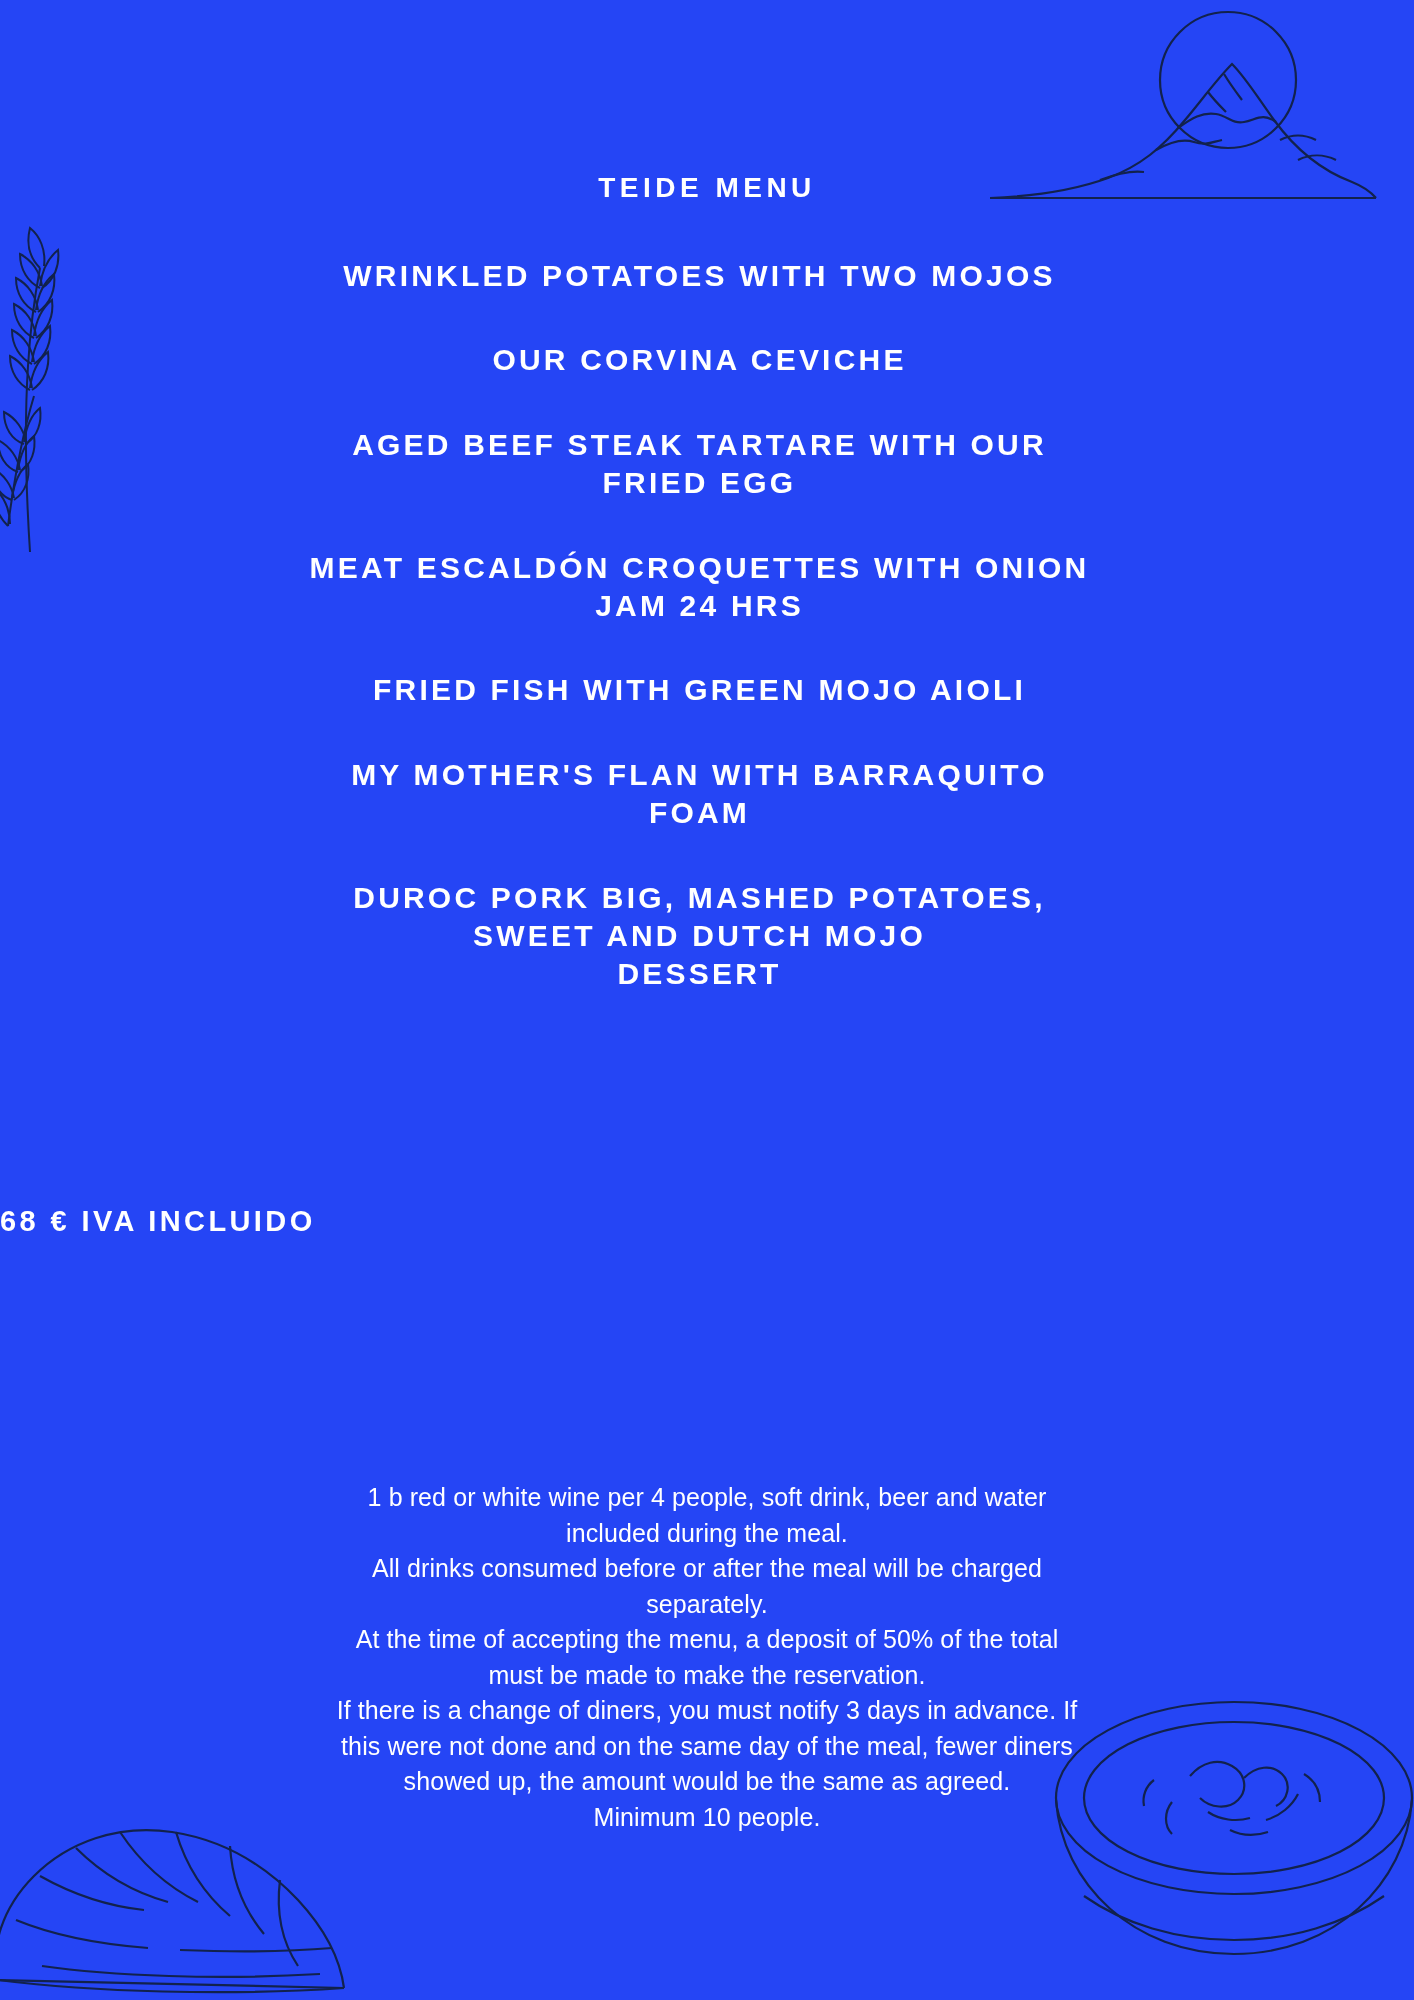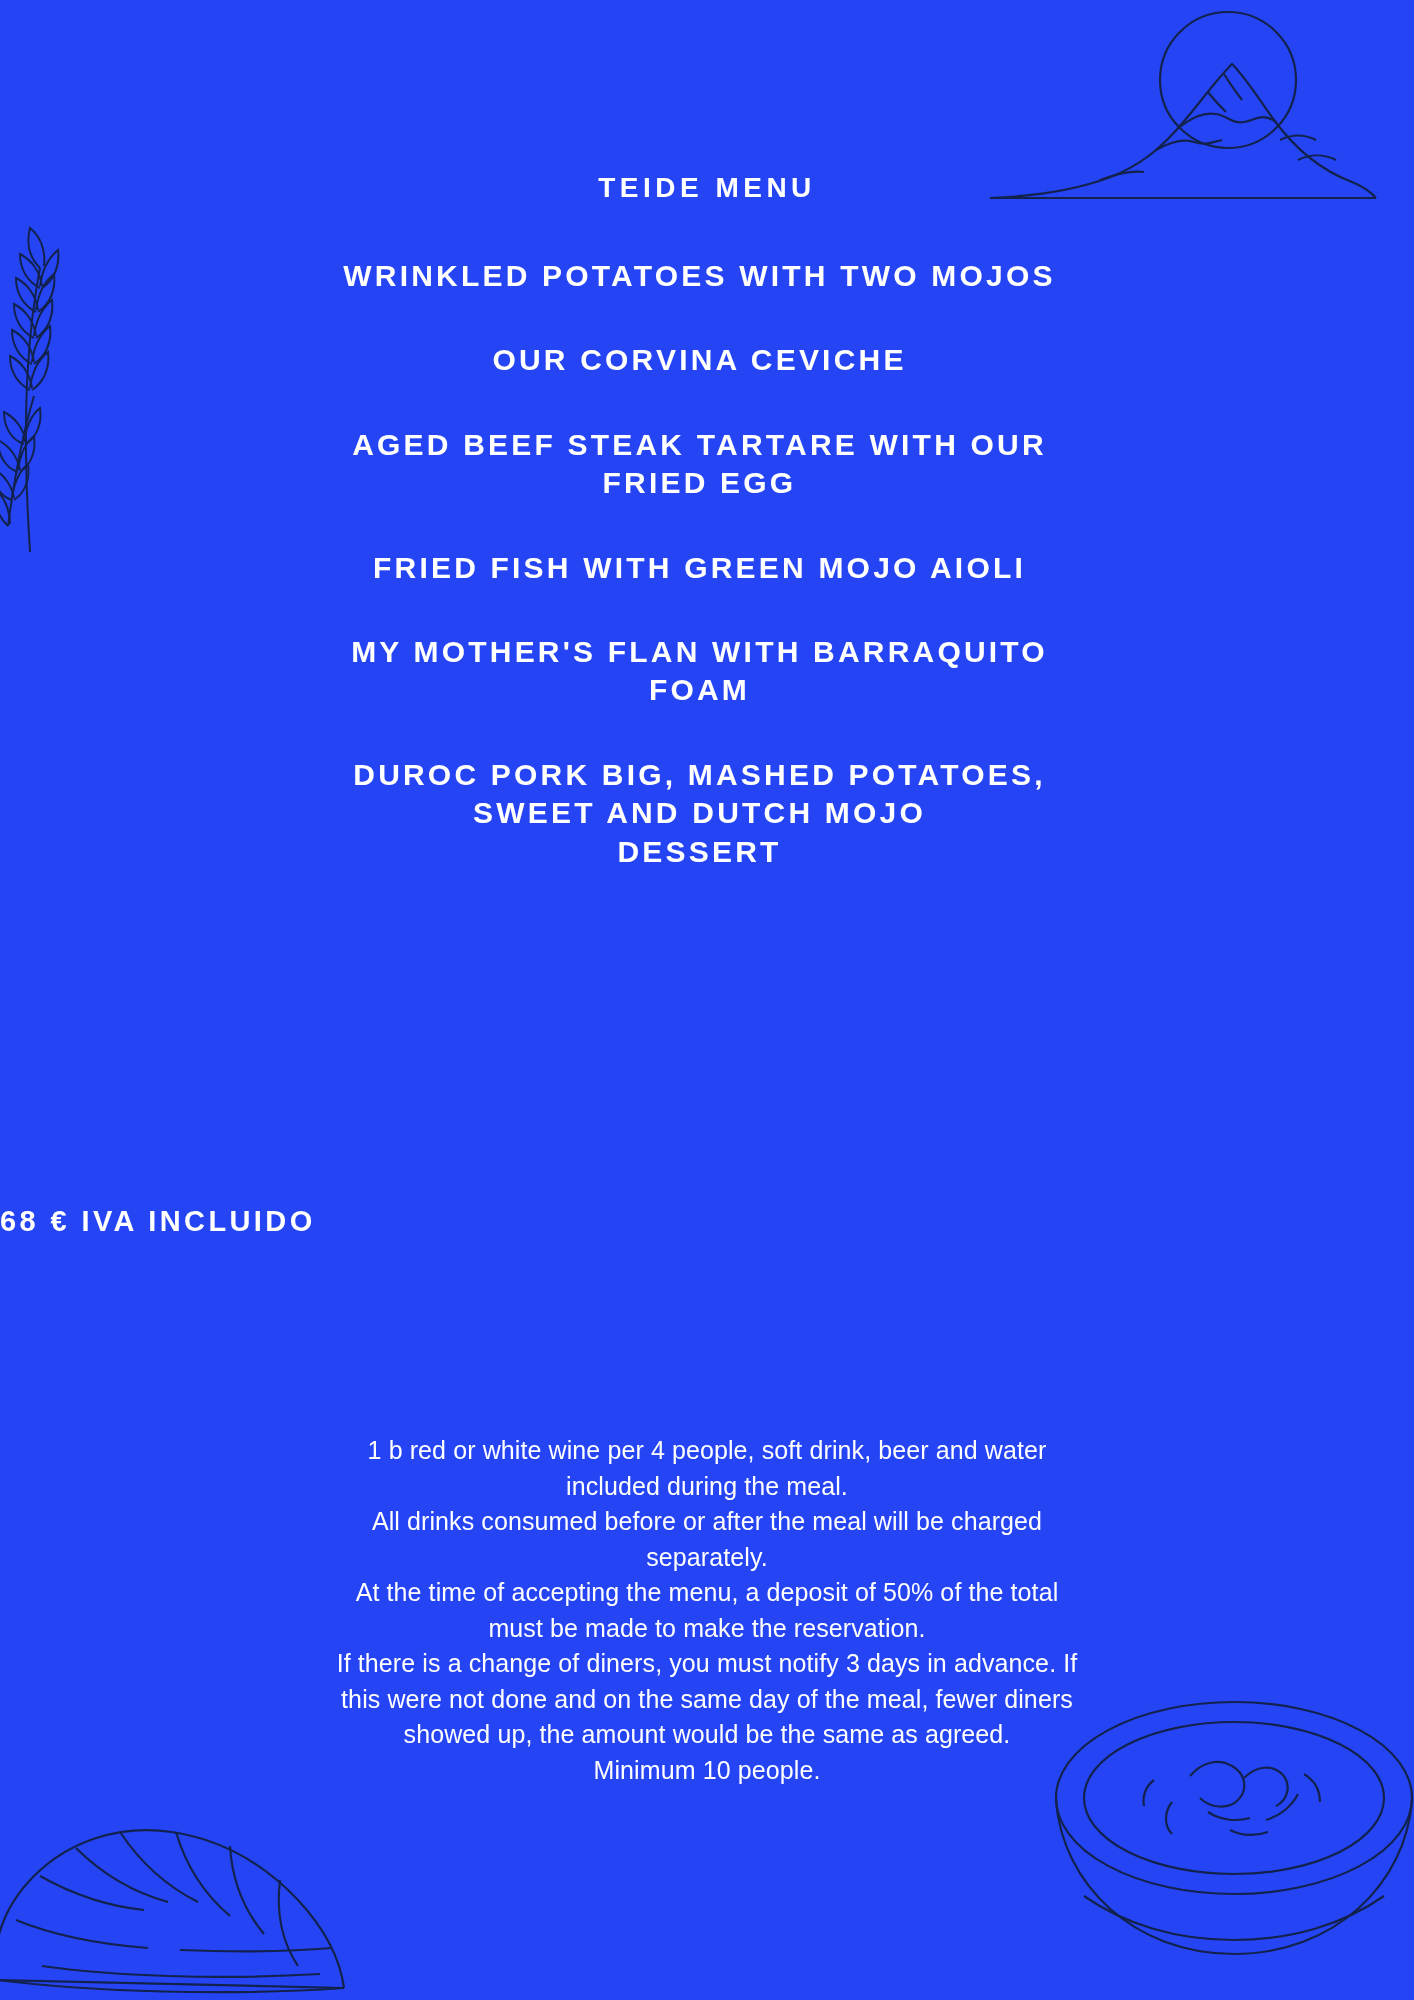--- a/index.html
+++ b/index.html
@@ -70,21 +70,21 @@
     left: 0;
     width: 100%;
     text-align: left;
     font-size: 29px;
     font-weight: 700;
     letter-spacing: 3.4px;
   }
 
   .terms {
     position: absolute;
-    top: 1433px;
+    top: 1480px;
     left: 0;
     width: 100%;
     text-align: center;
     font-size: 25px;
     font-weight: 400;
     line-height: 1.42;
     letter-spacing: 0.1px;
     padding: 0 175px;
     box-sizing: border-box;
     white-space: pre-line;
@@ -173,20 +173,22 @@
       <path d="M300 104 C310 110 316 120 316 132"></path>
     </svg>
   </div>
 
   <div class="menu-block">
     <h1 class="menu-title">TEIDE MENU</h1>
     <p class="menu-item">WRINKLED POTATOES WITH TWO MOJOS</p>
     <p class="menu-item">OUR CORVINA CEVICHE</p>
     <p class="menu-item">AGED BEEF STEAK TARTARE WITH OUR
 FRIED EGG</p>
+    <p class="menu-item">MEAT ESCALDÓN CROQUETTES WITH ONION
+JAM 24 HRS</p>
     <p class="menu-item">FRIED FISH WITH GREEN MOJO AIOLI</p>
     <p class="menu-item">MY MOTHER'S FLAN WITH BARRAQUITO
 FOAM</p>
     <p class="menu-item">DUROC PORK BIG, MASHED POTATOES,
 SWEET AND DUTCH MOJO
 DESSERT</p>
   </div>
 
   <div class="price">68 € IVA INCLUIDO</div>
 

